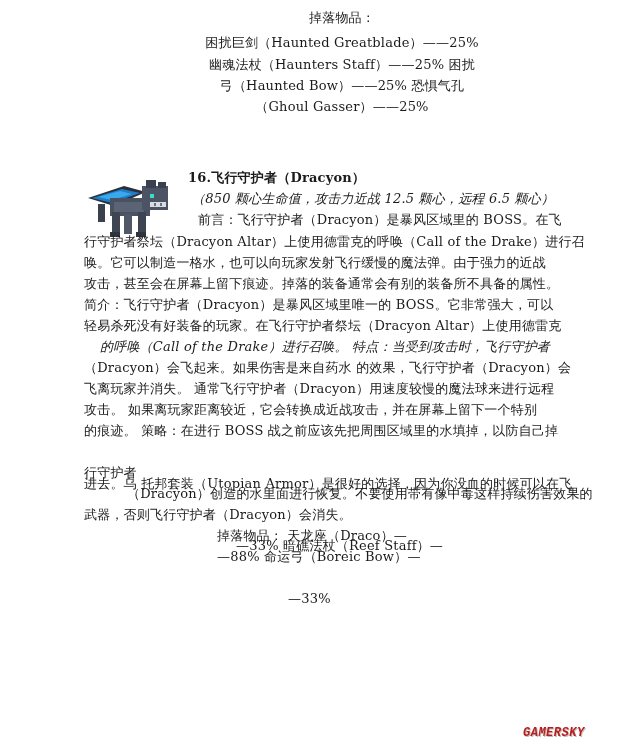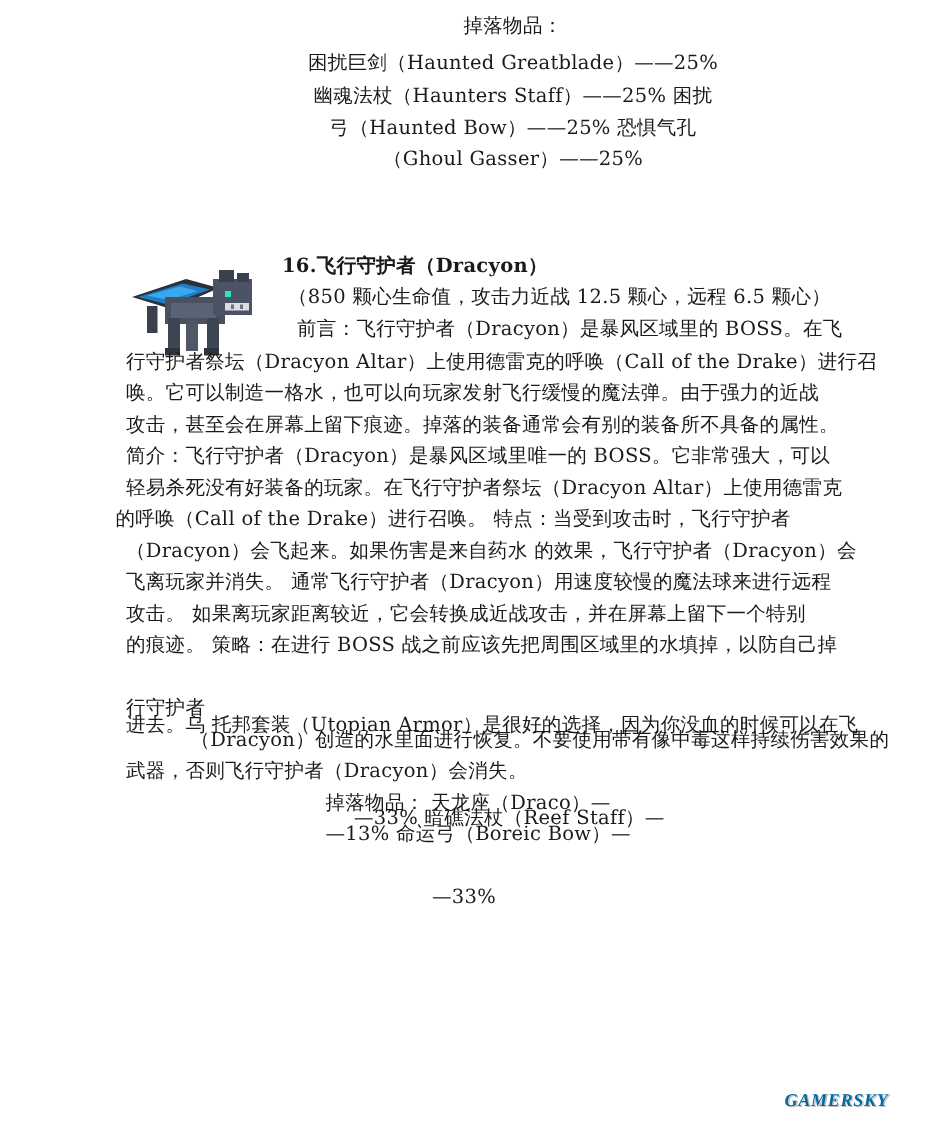--- a/index.html
+++ b/index.html
@@ -15,23 +15,23 @@
     white-space: nowrap;
     letter-spacing: 0.2px;
   }
   .center { left: 0; width: 620px; text-align: center; margin-left: 32px; }
   .bold { font-weight: bold; }
   #creature {
     position: absolute; left: 84px; top: 168px; width: 98px; height: 72px;
   }
   #watermark {
     position: absolute; left: 523px; top: 726px;
-    font-family: Liberation Serif, serif;
+    font-family: Liberation Mono, monospace;
     font-weight: bold; font-style: italic; font-size: 12px;
-    color: #0369a1; letter-spacing: 0.5px;
+    color: #b91c1c; letter-spacing: 0.5px;
     text-shadow: 1px 1px 0 #bfbfbf;
   }
 </style>
 </head>
 <body>
 
 <div class="line center" style="top:8px;">掉落物品：</div>
 <div class="line center" style="top:33px;">困扰巨剑（Haunted Greatblade）——25%</div>
 <div class="line center" style="top:55px;">幽魂法杖（Haunters Staff）——25% 困扰</div>
 <div class="line center" style="top:76px;">弓（Haunted Bow）——25% 恐惧气孔</div>
@@ -58,36 +58,36 @@
   <rect x="40" y="46" width="8" height="20" fill="#505868"></rect>
   <rect x="54" y="44" width="8" height="22" fill="#3e4552"></rect>
   <rect x="14" y="36" width="7" height="18" fill="#3a404d"></rect>
   <rect x="26" y="64" width="10" height="5" fill="#2e333e"></rect>
   <rect x="52" y="64" width="10" height="5" fill="#2e333e"></rect>
 </svg>
 
 <div class="line" style="left:188px; top:168px;">
   <span class="bold">16.</span><span class="bold">飞行守护者（Dracyon）</span>
 </div>
-<div class="line" style="left:192px; top:189px;">（850 颗心生命值，攻击力近战 12.5 颗心，远程 6.5 颗心）</div>
+<div class="line" style="left:192px; top:189px;font-style:italic;">（850 颗心生命值，攻击力近战 12.5 颗心，远程 6.5 颗心）</div>
 
 <div class="line" style="left:198px; top:210px;">前言：飞行守护者（Dracyon）是暴风区域里的  BOSS。在飞</div>
 <div class="line" style="left:84px; top:232px;">行守护者祭坛（Dracyon Altar）上使用德雷克的呼唤（Call of the Drake）进行召</div>
 <div class="line" style="left:84px; top:253px;">唤。它可以制造一格水，也可以向玩家发射飞行缓慢的魔法弹。由于强力的近战</div>
 <div class="line" style="left:84px; top:274px;">攻击，甚至会在屏幕上留下痕迹。掉落的装备通常会有别的装备所不具备的属性。</div>
 <div class="line" style="left:84px; top:295px;">简介：飞行守护者（Dracyon）是暴风区域里唯一的  BOSS。它非常强大，可以</div>
 <div class="line" style="left:84px; top:316px;">轻易杀死没有好装备的玩家。在飞行守护者祭坛（Dracyon Altar）上使用德雷克</div>
-<div class="line" style="left:77px; top:337px;">的呼唤（Call of the Drake）进行召唤。 特点：当受到攻击时，飞行守护者</div>
+<div class="line" style="left:100px; top:337px;font-style:italic;">的呼唤（Call of the Drake）进行召唤。 特点：当受到攻击时，飞行守护者</div>
 <div class="line" style="left:84px; top:358px;">（Dracyon）会飞起来。如果伤害是来自药水 的效果，飞行守护者（Dracyon）会</div>
 <div class="line" style="left:84px; top:379px;">飞离玩家并消失。 通常飞行守护者（Dracyon）用速度较慢的魔法球来进行远程</div>
 <div class="line" style="left:84px; top:400px;">攻击。 如果离玩家距离较近，它会转换成近战攻击，并在屏幕上留下一个特别</div>
 <div class="line" style="left:84px; top:421px;">的痕迹。 策略：在进行 BOSS 战之前应该先把周围区域里的水填掉，以防自己掉</div>
 <div class="line" style="left:84px; top:442px;margin-top:32px;">进去。乌 托邦套装（Utopian Armor）是很好的选择，因为你没血的时候可以在飞</div>
 <div class="line" style="left:84px; top:463px;">行守护者</div>
 <div class="line" style="left:84px; top:484px;margin-left:43px;">（Dracyon）创造的水里面进行恢复。不要使用带有像中毒这样持续伤害效果的</div>
 <div class="line" style="left:84px; top:505px;">武器，否则飞行守护者（Dracyon）会消失。</div>
 
 <div class="line" style="left:217px; top:526px;">掉落物品：  天龙座（Draco）—</div>
-<div class="line" style="left:217px; top:547px;">—13% 命运弓（Boreic Bow）—</div>
+<div class="line" style="left:217px; top:547px;">—88% 命运弓（Boreic Bow）—</div>
 <div class="line" style="left:215px; top:536px;margin-left:21px;">—33% 暗礁法杖（Reef Staff）—</div>
 <div class="line" style="left:288px; top:589px;">—33%</div>
 
 <div id="watermark">GAMERSKY</div>
 
 </body></html>

